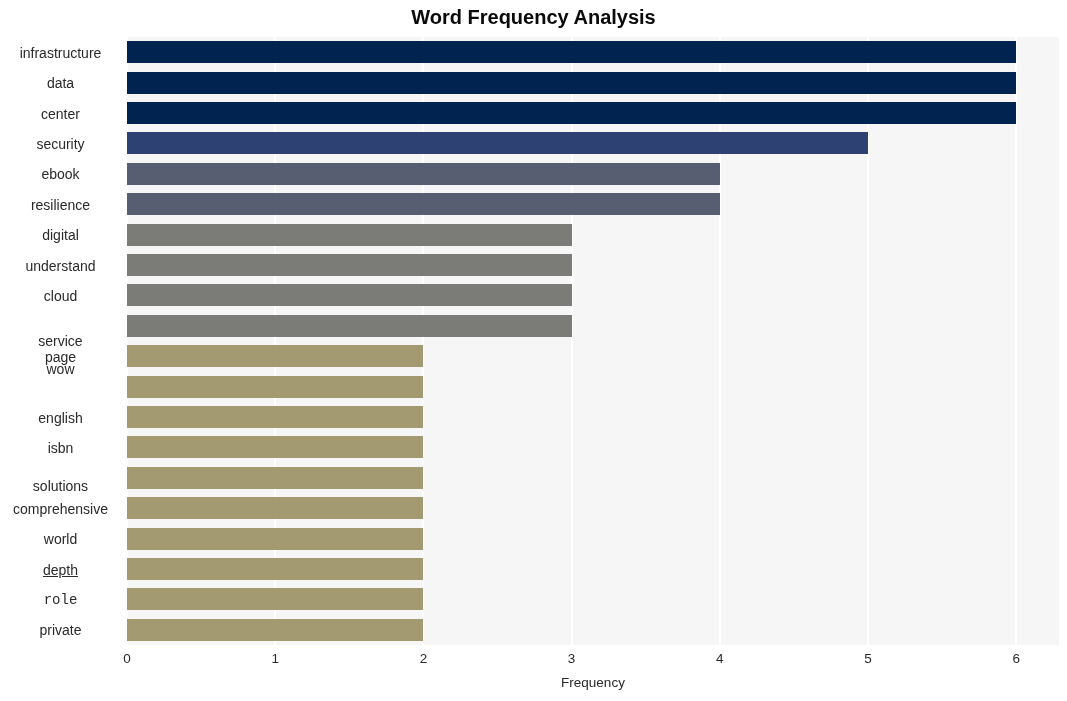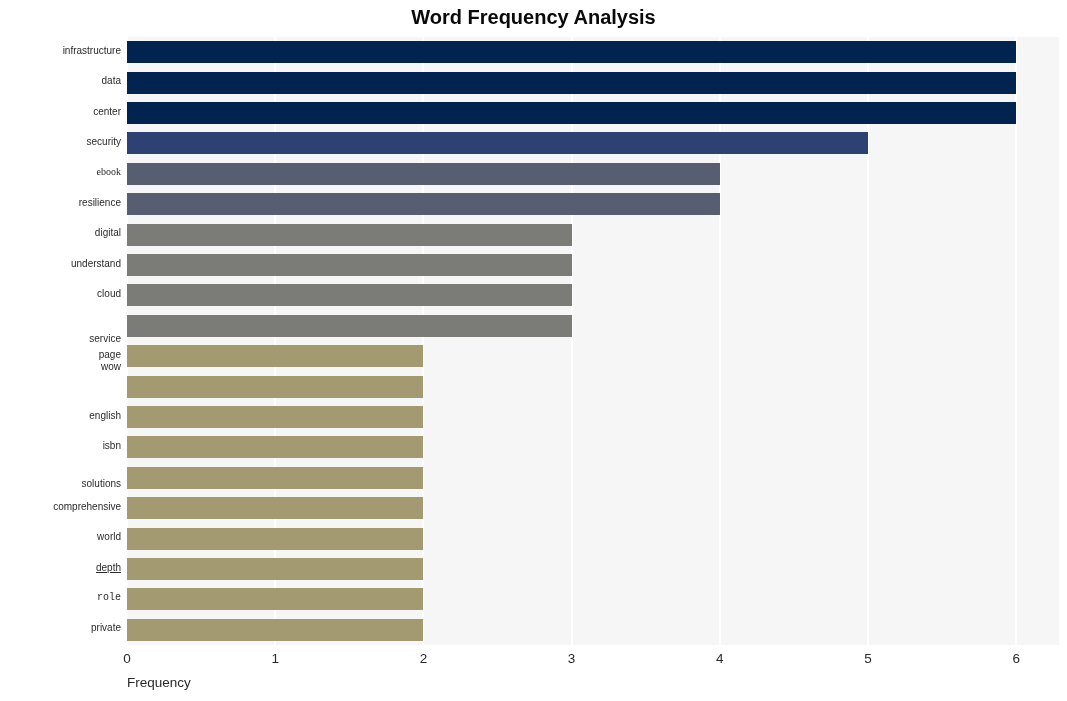--- a/index.html
+++ b/index.html
@@ -72,22 +72,22 @@
     position: absolute;
     left: 0;
     top: 37px;
     width: 121px;
     height: 608px;
   }
   .ylabel {
     position: absolute;
     right: 0;
     width: 121px;
-    text-align: right;
-    font-size: 10px;
+    text-align: center;
+    font-size: 14px;
     color: #2a2a2a;
     line-height: 1;
     white-space: nowrap;
   }
 
   
   #xlabels {
     position: absolute;
     left: 0;
     top: 651px;
@@ -103,21 +103,21 @@
     font-size: 13.5px;
     color: #2a2a2a;
     line-height: 1.2;
   }
 
   #xaxis-title {
     position: absolute;
     left: 127px;
     top: 675px;
     width: 932px;
-    text-align: left;
+    text-align: center;
     font-size: 13.5px;
     color: #2a2a2a;
   }
 </style>
 </head>
 <body>
 
 <div id="figure">
 
   <div id="chart-title">Word Frequency Analysis</div>
@@ -154,21 +154,21 @@
         <div class="bar" title="role: 2" style="width: 296.4px; top: 551.4px; height: 22px; background: rgb(163, 154, 114);"></div>
         <div class="bar" title="private: 2" style="width: 296.4px; top: 581.8px; height: 22px; background: rgb(163, 154, 114);"></div>
       </div>
   </div>
 
   <div id="ylabels">
       <div class="ylabel" style="top: 8.7px;">infrastructure</div>
       <div class="ylabel" style="top: 39.1px;">data</div>
       <div class="ylabel" style="top: 69.5px;">center</div>
       <div class="ylabel" style="top: 99.9px;">security</div>
-      <div class="ylabel" style="top: 130.3px; font-family: Liberation Serif, serif;">ebook</div>
+      <div class="ylabel" style="top: 130.3px;">ebook</div>
       <div class="ylabel" style="top: 160.7px;">resilience</div>
       <div class="ylabel" style="top: 191.1px;">digital</div>
       <div class="ylabel" style="top: 221.5px;">understand</div>
       <div class="ylabel" style="top: 251.9px;">cloud</div>
       <div class="ylabel" style="top: 297px;">service</div>
       <div class="ylabel" style="top: 312.7px;">page</div>
       <div class="ylabel" style="top: 325px; margin-left: 36px;">wow</div>
       <div class="ylabel" style="top: 373.5px;">english</div>
       <div class="ylabel" style="top: 403.9px;">isbn</div>
       <div class="ylabel" style="top: 434.3px; margin-top: 8px;">solutions</div>

